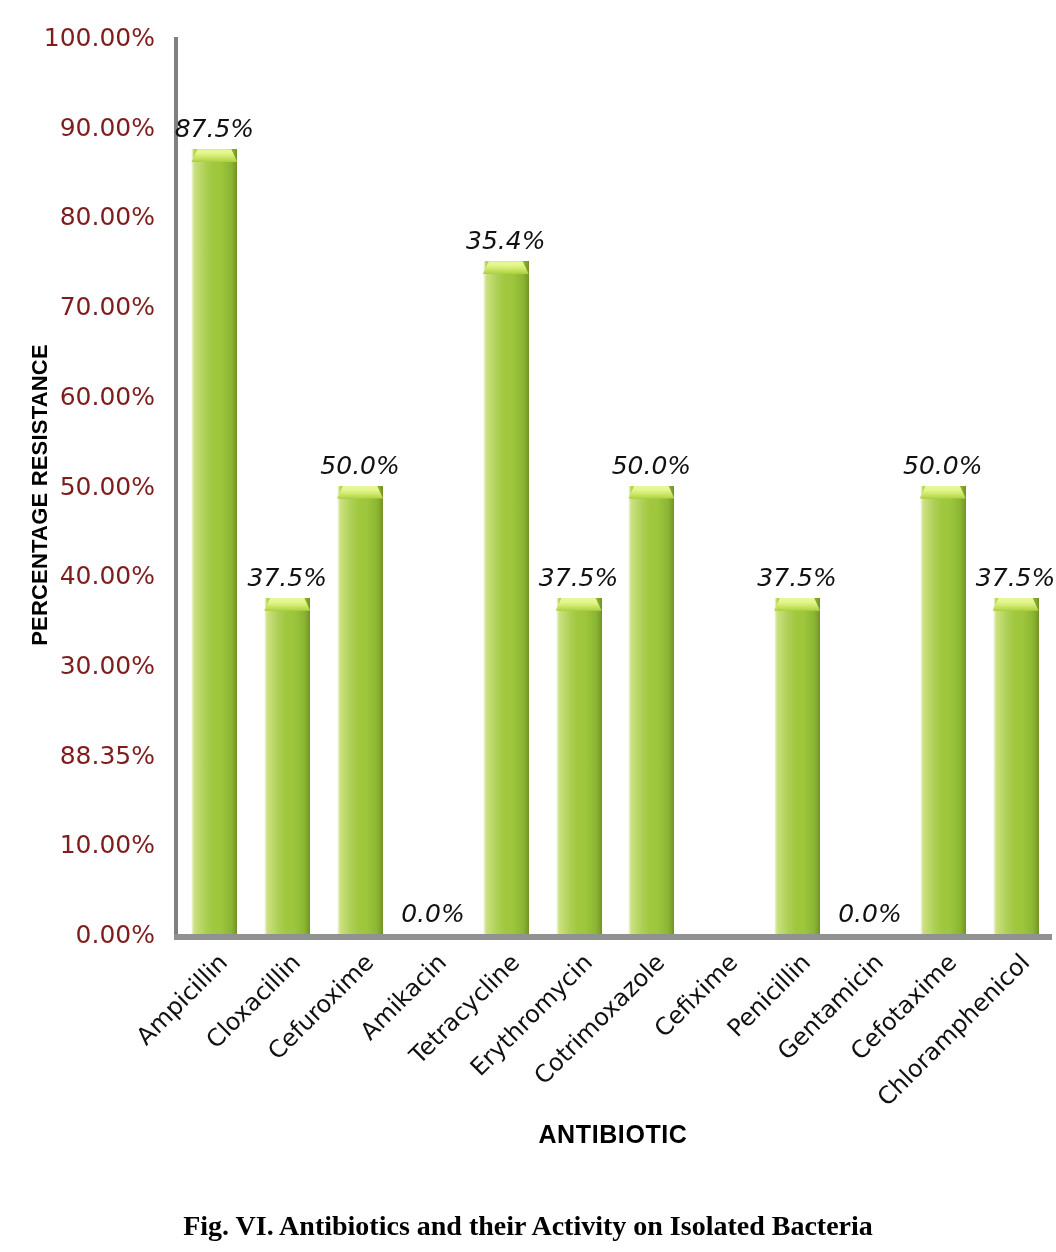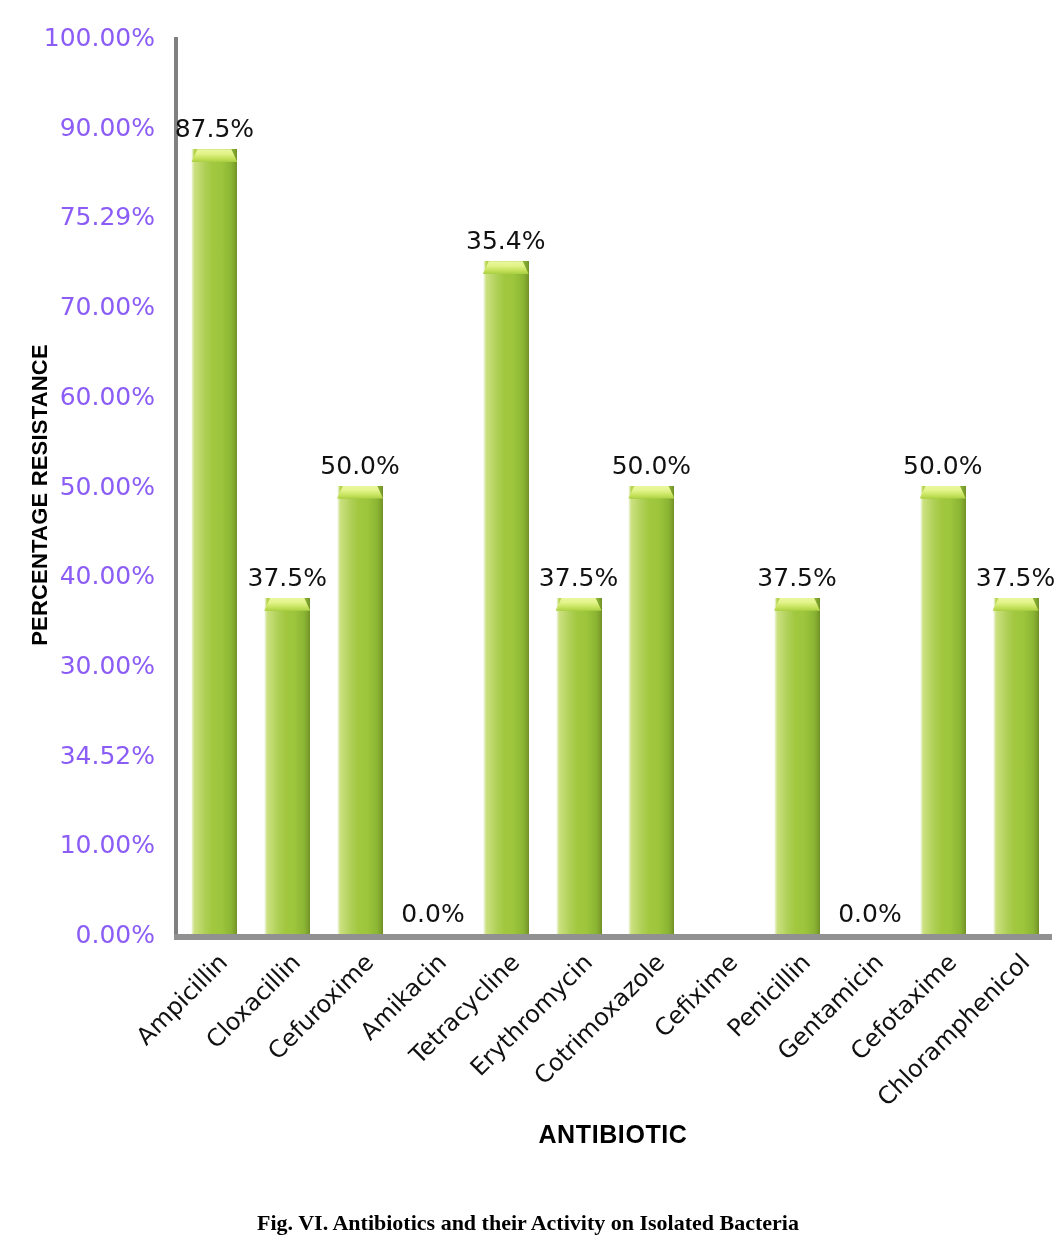--- a/index.html
+++ b/index.html
@@ -49,21 +49,21 @@
     height: 980px;
   }
   .y-tick {
     position: absolute;
     right: 10px;
     width: 155px;
     text-align: right;
     font-family: "DejaVu Sans", sans-serif;
     font-size: 25px;
     line-height: 25px;
-    color: #8b5cf6;
+    color: #7f1d1d;
     transform: translateY(-50%);
     white-space: nowrap;
   }
 
   
   #plot {
     position: absolute;
     left: 174px;
     top: 37px;
     width: 878px;
@@ -85,20 +85,21 @@
     height: 6px;
     background: #919191;
   }
 
   #bars {
     position: absolute;
     left: 4px;
     top: 0px;
     width: 874px;
     height: 897px;
+    font-style: italic;
   }
 
   .bar-slot {
     position: absolute;
     bottom: 0;
     height: 897px;
   }
 
   .bar {
     position: absolute;
@@ -191,41 +192,41 @@
 
   
   #caption {
     position: absolute;
     left: 0;
     top: 1210px;
     width: 1056px;
     text-align: center;
     font-family: "Liberation Serif", serif;
     font-weight: bold;
-    font-size: 22px;
+    font-size: 28px;
     color: #000;
   }
 </style>
 </head>
 <body>
 
 <div id="figure">
 
   <div id="y-axis-title">PERCENTAGE RESISTANCE</div>
 
   <div id="y-ticks">
       <div class="y-tick" style="top: 934px; padding-left: 48px;">0.00%</div>
       <div class="y-tick" style="top: 844.3px; margin-left: 45px;">10.00%</div>
-      <div class="y-tick" style="top: 754.6px;">34.52%</div>
+      <div class="y-tick" style="top: 754.6px;">88.35%</div>
       <div class="y-tick" style="top: 664.9px;">30.00%</div>
       <div class="y-tick" style="top: 575.2px;">40.00%</div>
       <div class="y-tick" style="top: 485.5px;">50.00%</div>
       <div class="y-tick" style="top: 395.8px;">60.00%</div>
       <div class="y-tick" style="top: 306.1px;">70.00%</div>
-      <div class="y-tick" style="top: 216.4px;">75.29%</div>
+      <div class="y-tick" style="top: 216.4px;">80.00%</div>
       <div class="y-tick" style="top: 126.7px; text-align: right;">90.00%</div>
       <div class="y-tick" style="top: 37px;">100.00%</div>
     </div>
 
   <div id="plot">
     <div id="y-axis-line"></div>
     <div id="x-axis-line"></div>
     <div id="bars">
         <div class="bar-slot" style="left: 0px; width: 72.8333px;">
           <div class="bar" style="height: 784.875px;">

